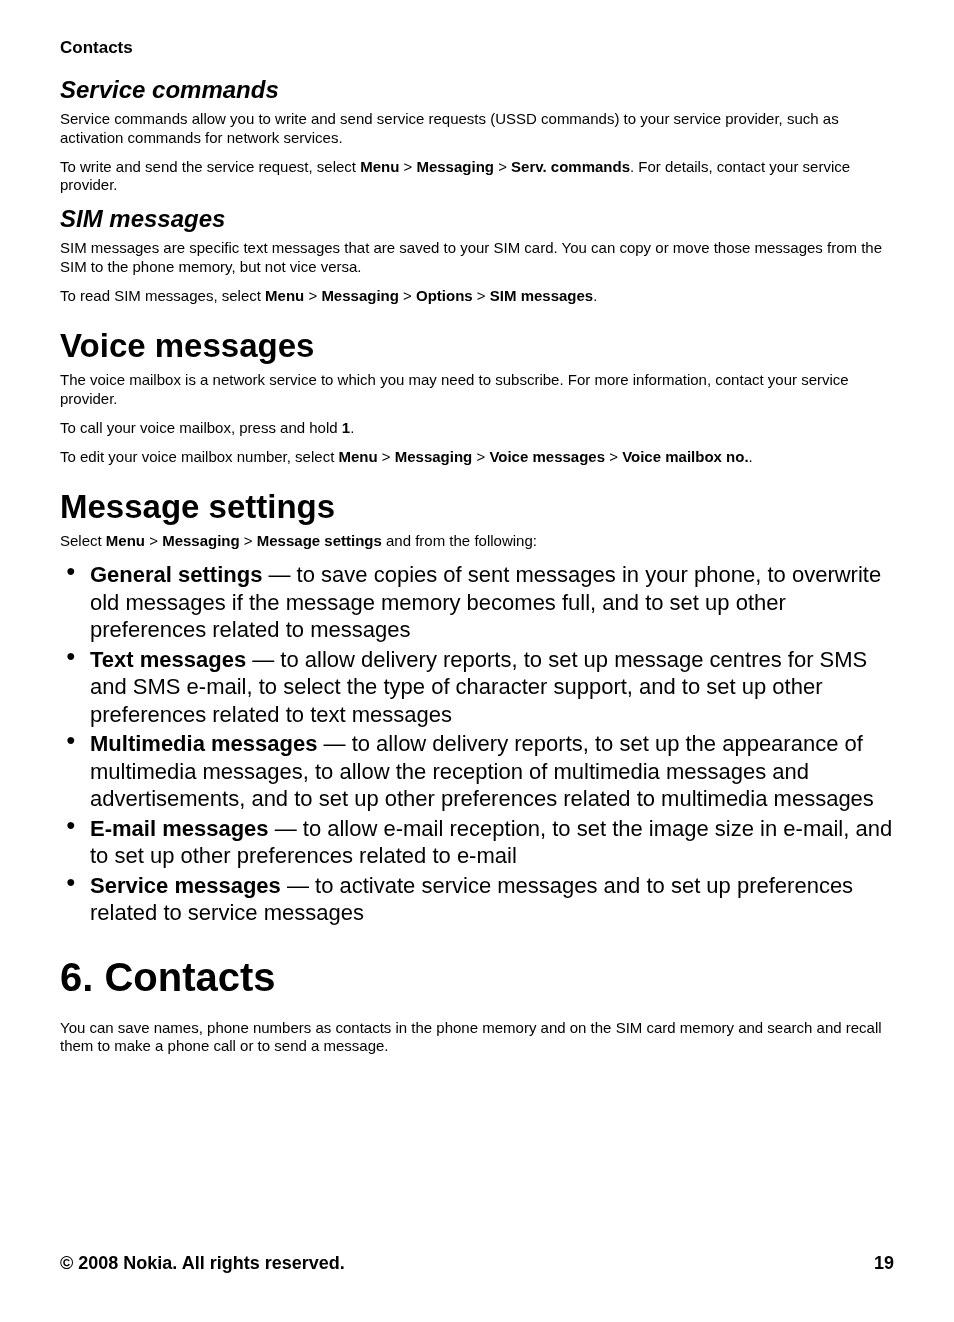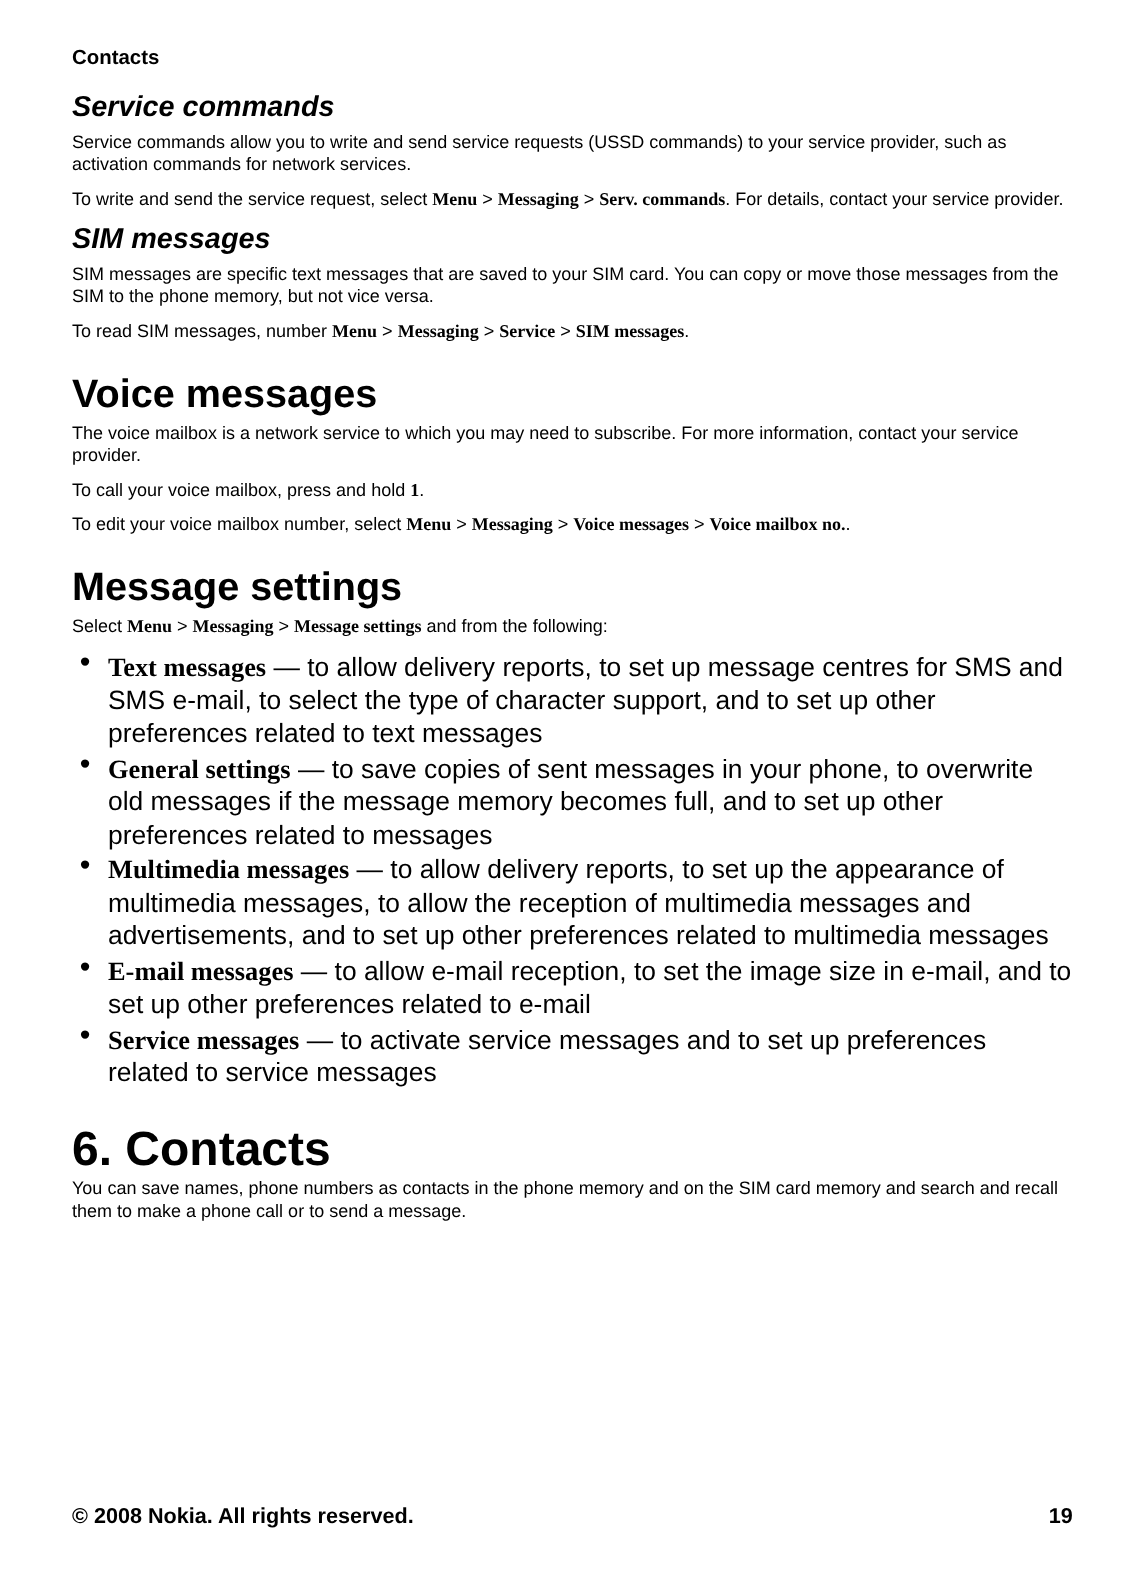--- a/index.html
+++ b/index.html
@@ -36,25 +36,24 @@
     .section-heading {
       font-weight: bold;
       font-size: 33px;
       margin-top: 22px;
       margin-bottom: 6px;
     }
     .chapter-heading {
       font-weight: bold;
       font-size: 40px;
       margin-top: 28px;
-      margin-bottom: 1px;
+      margin-bottom: 19px;
     }
     .bold {
       font-weight: bold;
-      font-family: Liberation Serif, serif;
     }
     ul {
       list-style: none;
       margin-left: 0;
       padding-left: 0;
     }
     ul li {
       font-size: 22px;
       line-height: 1.25;
       position: relative;
@@ -90,39 +89,39 @@
 
 <div class="subheading">Service commands</div>
 <div class="body-text">Service commands allow you to write and send service requests (USSD commands) to your service provider, such as activation commands for network services.</div>
 <div class="body-text">
   <span>To write and send the service request, select </span><span class="bold">Menu</span><span class="gt"> &gt; </span><span class="bold">Messaging</span><span class="gt"> &gt; </span><span class="bold">Serv. commands</span><span>. For details, contact your service provider.</span>
 </div>
 
 <div class="subheading">SIM messages</div>
 <div class="body-text">SIM messages are specific text messages that are saved to your SIM card. You can copy or move those messages from the SIM to the phone memory, but not vice versa.</div>
 <div class="body-text">
-  <span>To read SIM messages, number </span><span class="bold">Menu</span><span class="gt"> &gt; </span><span class="bold">Messaging</span><span class="gt"> &gt; </span><span class="bold">Service</span><span class="gt"> &gt; </span><span class="bold">SIM messages</span><span>.</span>
+  <span>To read SIM messages, select </span><span class="bold">Menu</span><span class="gt"> &gt; </span><span class="bold">Messaging</span><span class="gt"> &gt; </span><span class="bold">Options</span><span class="gt"> &gt; </span><span class="bold">SIM messages</span><span>.</span>
 </div>
 
 <div class="section-heading">Voice messages</div>
 <div class="body-text">The voice mailbox is a network service to which you may need to subscribe. For more information, contact your service provider.</div>
 <div class="body-text">
   <span>To call your voice mailbox, press and hold </span><span class="bold">1</span><span>.</span>
 </div>
 <div class="body-text">
   <span>To edit your voice mailbox number, select </span><span class="bold">Menu</span><span class="gt"> &gt; </span><span class="bold">Messaging</span><span class="gt"> &gt; </span><span class="bold">Voice messages</span><span class="gt"> &gt; </span><span class="bold">Voice mailbox no.</span><span>.</span>
 </div>
 
 <div class="section-heading">Message settings</div>
 <div class="body-text">
   <span>Select </span><span class="bold">Menu</span><span class="gt"> &gt; </span><span class="bold">Messaging</span><span class="gt"> &gt; </span><span class="bold">Message settings</span><span> and from the following:</span>
 </div>
 <ul>
+  <li><span class="bold">General settings</span><span> — to save copies of sent messages in your phone, to overwrite old messages if the message memory becomes full, and to set up other preferences related to messages</span></li>
   <li><span class="bold">Text messages</span><span> — to allow delivery reports, to set up message centres for SMS and SMS e-mail, to select the type of character support, and to set up other preferences related to text messages</span></li>
-  <li><span class="bold">General settings</span><span> — to save copies of sent messages in your phone, to overwrite old messages if the message memory becomes full, and to set up other preferences related to messages</span></li>
   <li><span class="bold">Multimedia messages</span><span> — to allow delivery reports, to set up the appearance of multimedia messages, to allow the reception of multimedia messages and advertisements, and to set up other preferences related to multimedia messages</span></li>
   <li><span class="bold">E-mail messages</span><span> — to allow e-mail reception, to set the image size in e-mail, and to set up other preferences related to e-mail</span></li>
   <li><span class="bold">Service messages</span><span> — to activate service messages and to set up preferences related to service messages</span></li>
 </ul>
 
 <div class="chapter-heading">6.   Contacts</div>
 <div class="body-text">You can save names, phone numbers as contacts in the phone memory and on the SIM card memory and search and recall them to make a phone call or to send a message.</div>
 
 <div class="footer">
   <span>© 2008 Nokia. All rights reserved.</span>

